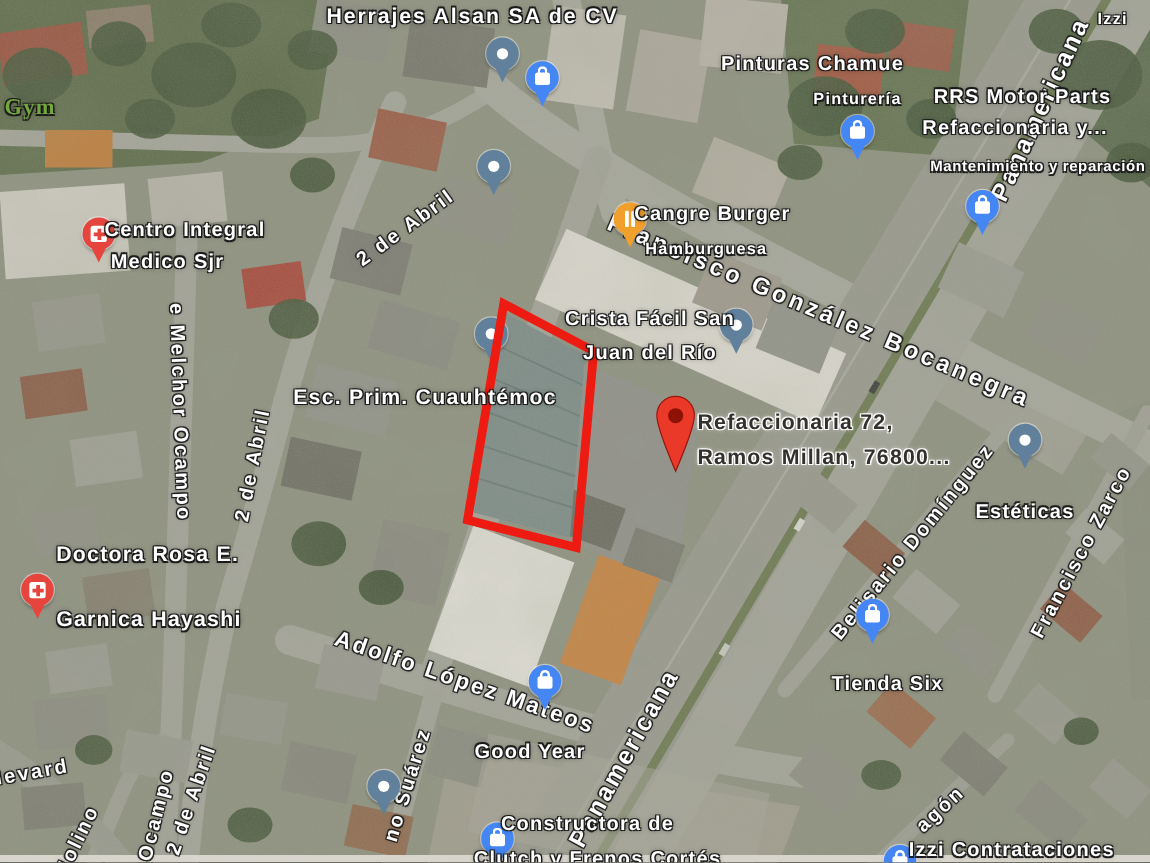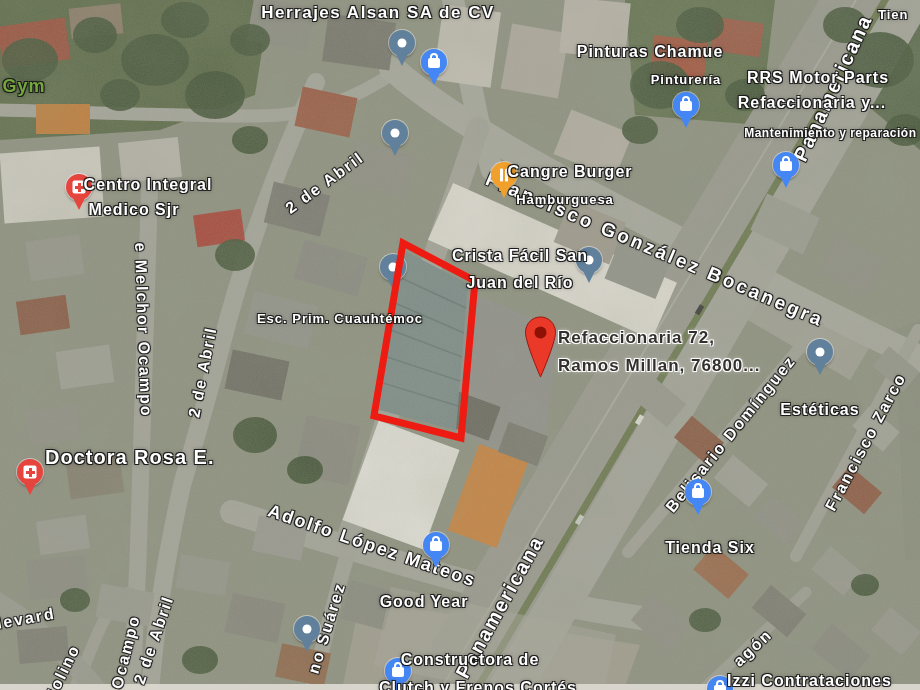--- a/index.html
+++ b/index.html
@@ -15,21 +15,21 @@
     position:absolute;z-index:30;white-space:nowrap;
     font-weight:700;font-size:16px;letter-spacing:1px;color:#fff;
     transform:translate(-50%,-50%);
     text-shadow:-1px -1px 0 rgba(25,25,25,.95),1px -1px 0 rgba(25,25,25,.95),
                 -1px 1px 0 rgba(25,25,25,.95),1px 1px 0 rgba(25,25,25,.95),
                 0 0 4px rgba(0,0,0,.55);
   }
   .lbl--left{transform:none;}
   .lbl--sm{font-size:13px;}
   .lbl--xs{font-size:12px;letter-spacing:.5px;}
-  .lbl--green{color:#74a73c;}
+  .lbl--green{color:#74a73c;font-family:Liberation Serif, serif;}
   .lbl--purple{color:#a8569d;
     text-shadow:-1px -1px 0 rgba(255,255,255,.9),1px -1px 0 rgba(255,255,255,.9),
                 -1px 1px 0 rgba(255,255,255,.9),1px 1px 0 rgba(255,255,255,.9);}
   .lbl--dark{color:#33302e;font-size:17px;z-index:40;
     text-shadow:-1px -1px 0 rgba(255,255,255,.95),1px -1px 0 rgba(255,255,255,.95),
                 -1px 1px 0 rgba(255,255,255,.95),1px 1px 0 rgba(255,255,255,.95),
                 0 0 4px rgba(255,255,255,.8);}
   .street{
     position:absolute;z-index:18;white-space:nowrap;
     font-weight:700;font-size:16px;letter-spacing:2px;color:#fff;
@@ -318,25 +318,26 @@
   <div class="lbl" style="left:134px;top:210px">Medico Sjr</div>
   <div class="lbl" style="left:650px;top:52px">Pinturas Chamue</div>
   <div class="lbl lbl--sm" style="left:686px;top:79px">Pinturería</div>
   <div class="lbl" style="left:818px;top:78px">RRS Motor Parts</div>
   <div class="lbl" style="left:812px;top:103px">Refaccionaria y...</div>
   <div class="lbl lbl--xs" style="left:838px;top:133px">Mantenimiento y reparación ...</div>
   <div class="lbl" style="left:570px;top:172px">Cangre Burger</div>
   <div class="lbl lbl--sm" style="left:565px;top:199px">Hamburguesa</div>
   <div class="lbl" style="left:520px;top:256px">Crista Fácil San</div>
   <div class="lbl" style="left:520px;top:283px">Juan del Río</div>
-  <div class="lbl" style="left:340px;top:318px;font-size:13px">Esc. Prim. Cuauhtémoc</div>
+  <div class="lbl" style="left:340px;top:318px;font-size:17px">Esc. Prim. Cuauhtémoc</div>
   <div class="lbl lbl--left lbl--dark" style="left:558px;top:328px">Refaccionaria 72,</div>
   <div class="lbl lbl--left lbl--dark" style="left:558px;top:356px">Ramos Millan, 76800...</div>
   <div class="lbl" style="left:820px;top:410px">Estéticas</div>
-  <div class="lbl lbl--left" style="left:45px;top:446px;font-size:20px">Doctora Rosa E.</div>
+  <div class="lbl lbl--left" style="left:45px;top:434px;font-size:17px">Doctora Rosa E.</div>
+  <div class="lbl lbl--left" style="left:45px;top:486px;font-size:17px">Garnica Hayashi</div>
   <div class="lbl" style="left:710px;top:548px">Tienda Six</div>
   <div class="lbl" style="left:424px;top:602px">Good Year</div>
   <div class="lbl" style="left:470px;top:660px">Constructora de</div>
   <div class="lbl" style="left:478px;top:688px">Clutch y Frenos Cortés</div>
   <div class="lbl lbl--left" style="left:727px;top:672px">Izzi Contrataciones</div>
-  <div class="lbl lbl--left lbl--sm" style="left:878px;top:7px">Tien</div>
+  <div class="lbl lbl--left lbl--sm" style="left:878px;top:7px">Izzi</div>
 
 </div>
 
 </body></html>

